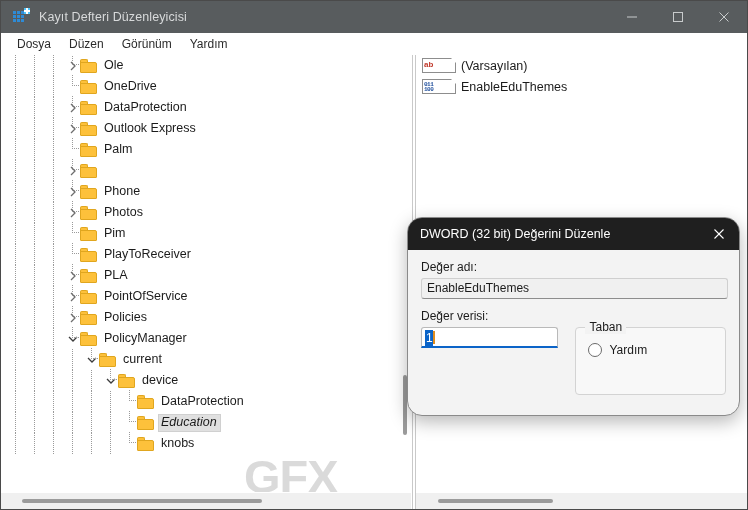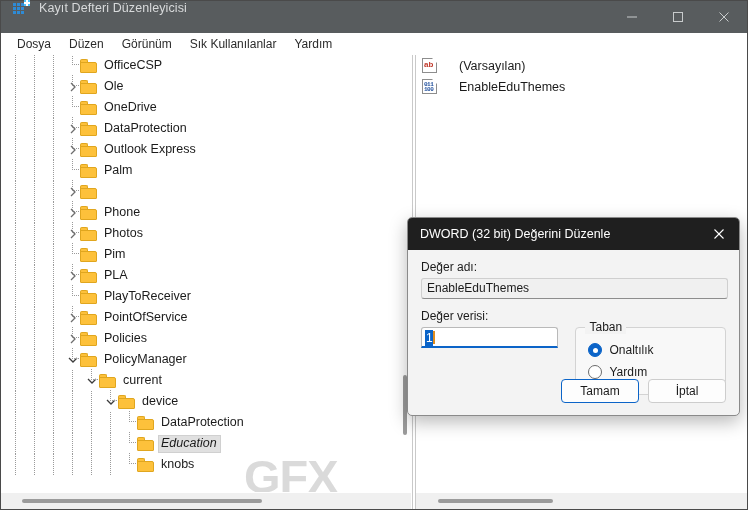--- a/index.html
+++ b/index.html
@@ -18,21 +18,21 @@
     width: 748px; height: 510px;
     background: #ffffff;
     display: flex; flex-direction: column;
     border: 1px solid #4a4a4a;
   }
 
   
   #titlebar {
     height: 32px;
     background: #585c5e;
-    display: flex; align-items: flex-start;
+    display: flex; align-items: center;
     flex: 0 0 auto;
     position: relative;
   }
   #app-icon {
     width: 16px; height: 16px;
     margin-left: 12px; margin-right: 10px;
     position: relative; flex: 0 0 auto;
   }
   .icn-grid {
     position:absolute; left:0; top:2px;
@@ -259,23 +259,23 @@
     height: 21px; line-height: 21px;
     border-right: 1px solid #e6e6e6;
   }
   #col-name { width: 192px; }
   .val-row {
     height: 21px;
     display: flex; align-items: center;
     padding-left: 6px;
   }
   .val-icon {
-    width: 15px; height: 15px;
-    flex: 0 0 auto;
-    margin-right: 22px;
+    width: 34px; height: 15px;
+    flex: 0 0 auto;
+    margin-right: 5px;
     position: relative;
     background: #ffffff;
     border: 1px solid #8d8d8d;
   }
   .val-icon::after {
     content:"";
     position:absolute; right:-1px; top:-1px;
     border-width: 0 5px 5px 0;
     border-style: solid;
     border-color: transparent #ffffff transparent transparent;
@@ -301,21 +301,21 @@
     background:#ffffff;
   }
 
   
   #dialog {
     position: absolute;
     left: 406px; top: 216px;
     width: 333px; height: 199px;
     background: #f3f3f3;
     border: 1px solid #8a8a8a;
-    border-radius: 5px;
+    border-radius: 15px;
     box-shadow: 0 6px 18px rgba(0,0,0,.28);
     overflow: hidden;
     display: flex; flex-direction: column;
   }
   #dlg-title {
     height: 32px;
     background: #1f1f1f;
     display: flex; align-items: center;
     flex: 0 0 auto;
     position: relative;
@@ -464,48 +464,34 @@
             <line x1="10.5" y1="1.5" x2="1.5" y2="10.5" stroke="currentColor" stroke-width="1"></line>
           </svg>
       </div>
     </div>
   </div>
 
   <div id="menubar">
     <div class="menu-item">Dosya</div>
     <div class="menu-item">Düzen</div>
     <div class="menu-item">Görünüm</div>
-    <div class="menu-item">Sık Kullanılanlar</div>
     <div class="menu-item">Yardım</div>
   </div>
 
 
   <div id="panes">
 
     <div id="tree-pane">
       <div id="tree-scroll-area">
           <div class="tree-row">
             <div class="dots" style="left: 14px;"></div>
             <div class="dots" style="left: 33px;"></div>
             <div class="dots" style="left: 52px;"></div>
             <div class="elbow" style="left: 71px;"></div>
             <div style="width: 64px; flex: 0 0 auto;"></div>
-            <div class="chev"></div>
-            <div class="folder">
-              <div class="ft"></div>
-              <div class="fb"></div>
-            </div>
-            <div class="tw-label">OfficeCSP</div>
-          </div>
-          <div class="tree-row">
-            <div class="dots" style="left: 14px;"></div>
-            <div class="dots" style="left: 33px;"></div>
-            <div class="dots" style="left: 52px;"></div>
-            <div class="elbow" style="left: 71px;"></div>
-            <div style="width: 64px; flex: 0 0 auto;"></div>
             <div class="chev">
               <svg width="8" height="10" viewBox="0 0 8 10">
                 <polyline points="2,1 6,5 2,9" fill="none" stroke="#6d6d6d" stroke-width="1.3"></polyline>
               </svg>
             </div>
             <div class="folder">
               <div class="ft"></div>
               <div class="fb"></div>
             </div>
             <div class="tw-label">Ole</div>
@@ -632,43 +618,43 @@
               <div class="fb"></div>
             </div>
             <div class="tw-label">Pim</div>
           </div>
           <div class="tree-row">
             <div class="dots" style="left: 14px;"></div>
             <div class="dots" style="left: 33px;"></div>
             <div class="dots" style="left: 52px;"></div>
             <div class="elbow" style="left: 71px;"></div>
             <div style="width: 64px; flex: 0 0 auto;"></div>
+            <div class="chev"></div>
+            <div class="folder">
+              <div class="ft"></div>
+              <div class="fb"></div>
+            </div>
+            <div class="tw-label">PlayToReceiver</div>
+          </div>
+          <div class="tree-row">
+            <div class="dots" style="left: 14px;"></div>
+            <div class="dots" style="left: 33px;"></div>
+            <div class="dots" style="left: 52px;"></div>
+            <div class="elbow" style="left: 71px;"></div>
+            <div style="width: 64px; flex: 0 0 auto;"></div>
             <div class="chev">
               <svg width="8" height="10" viewBox="0 0 8 10">
                 <polyline points="2,1 6,5 2,9" fill="none" stroke="#6d6d6d" stroke-width="1.3"></polyline>
               </svg>
             </div>
             <div class="folder">
               <div class="ft"></div>
               <div class="fb"></div>
             </div>
             <div class="tw-label">PLA</div>
-          </div>
-          <div class="tree-row">
-            <div class="dots" style="left: 14px;"></div>
-            <div class="dots" style="left: 33px;"></div>
-            <div class="dots" style="left: 52px;"></div>
-            <div class="elbow" style="left: 71px;"></div>
-            <div style="width: 64px; flex: 0 0 auto;"></div>
-            <div class="chev"></div>
-            <div class="folder">
-              <div class="ft"></div>
-              <div class="fb"></div>
-            </div>
-            <div class="tw-label">PlayToReceiver</div>
           </div>
           <div class="tree-row">
             <div class="dots" style="left: 14px;"></div>
             <div class="dots" style="left: 33px;"></div>
             <div class="dots" style="left: 52px;"></div>
             <div class="elbow" style="left: 71px;"></div>
             <div style="width: 64px; flex: 0 0 auto;"></div>
             <div class="chev">
               <svg width="8" height="10" viewBox="0 0 8 10">
                 <polyline points="2,1 6,5 2,9" fill="none" stroke="#6d6d6d" stroke-width="1.3"></polyline>
@@ -859,30 +845,22 @@
       <div id="vd-row">
         <div id="vd-col">
           <div id="value-data-input">
             <span id="vd-sel">1</span><span id="vd-caret"></span>
           </div>
         </div>
 
         <div id="base-group">
           <div id="base-legend">Taban</div>
           <div class="radio-row">
-            <div class="radio on"></div>
-            <div class="radio-lbl">Onaltılık</div>
-          </div>
-          <div class="radio-row">
             <div class="radio"></div>
             <div class="radio-lbl">Yardım</div>
           </div>
         </div>
       </div>
 
-      <div id="dlg-buttons">
-        <div class="dlg-btn primary">Tamam</div>
-        <div class="dlg-btn">İptal</div>
-      </div>
     </div>
   </div>
 
 </div>
 
 </body></html>

